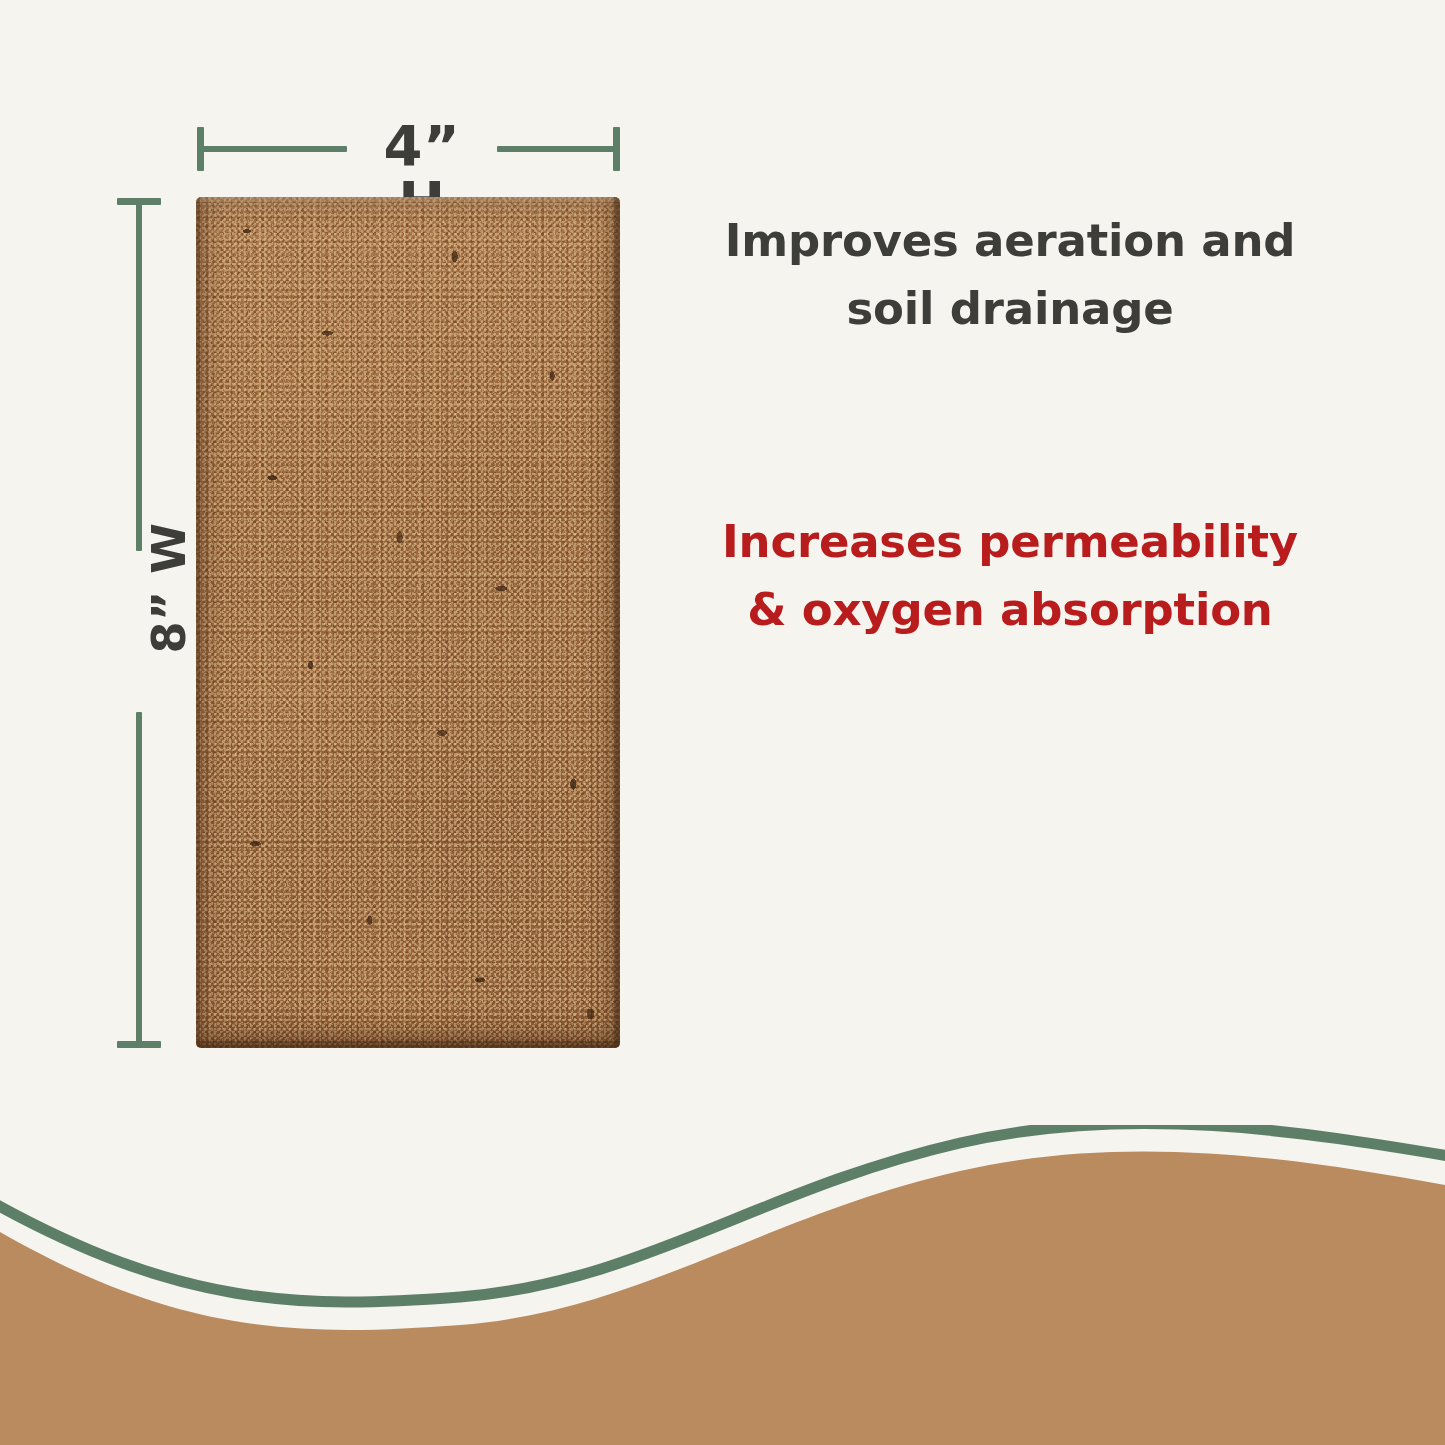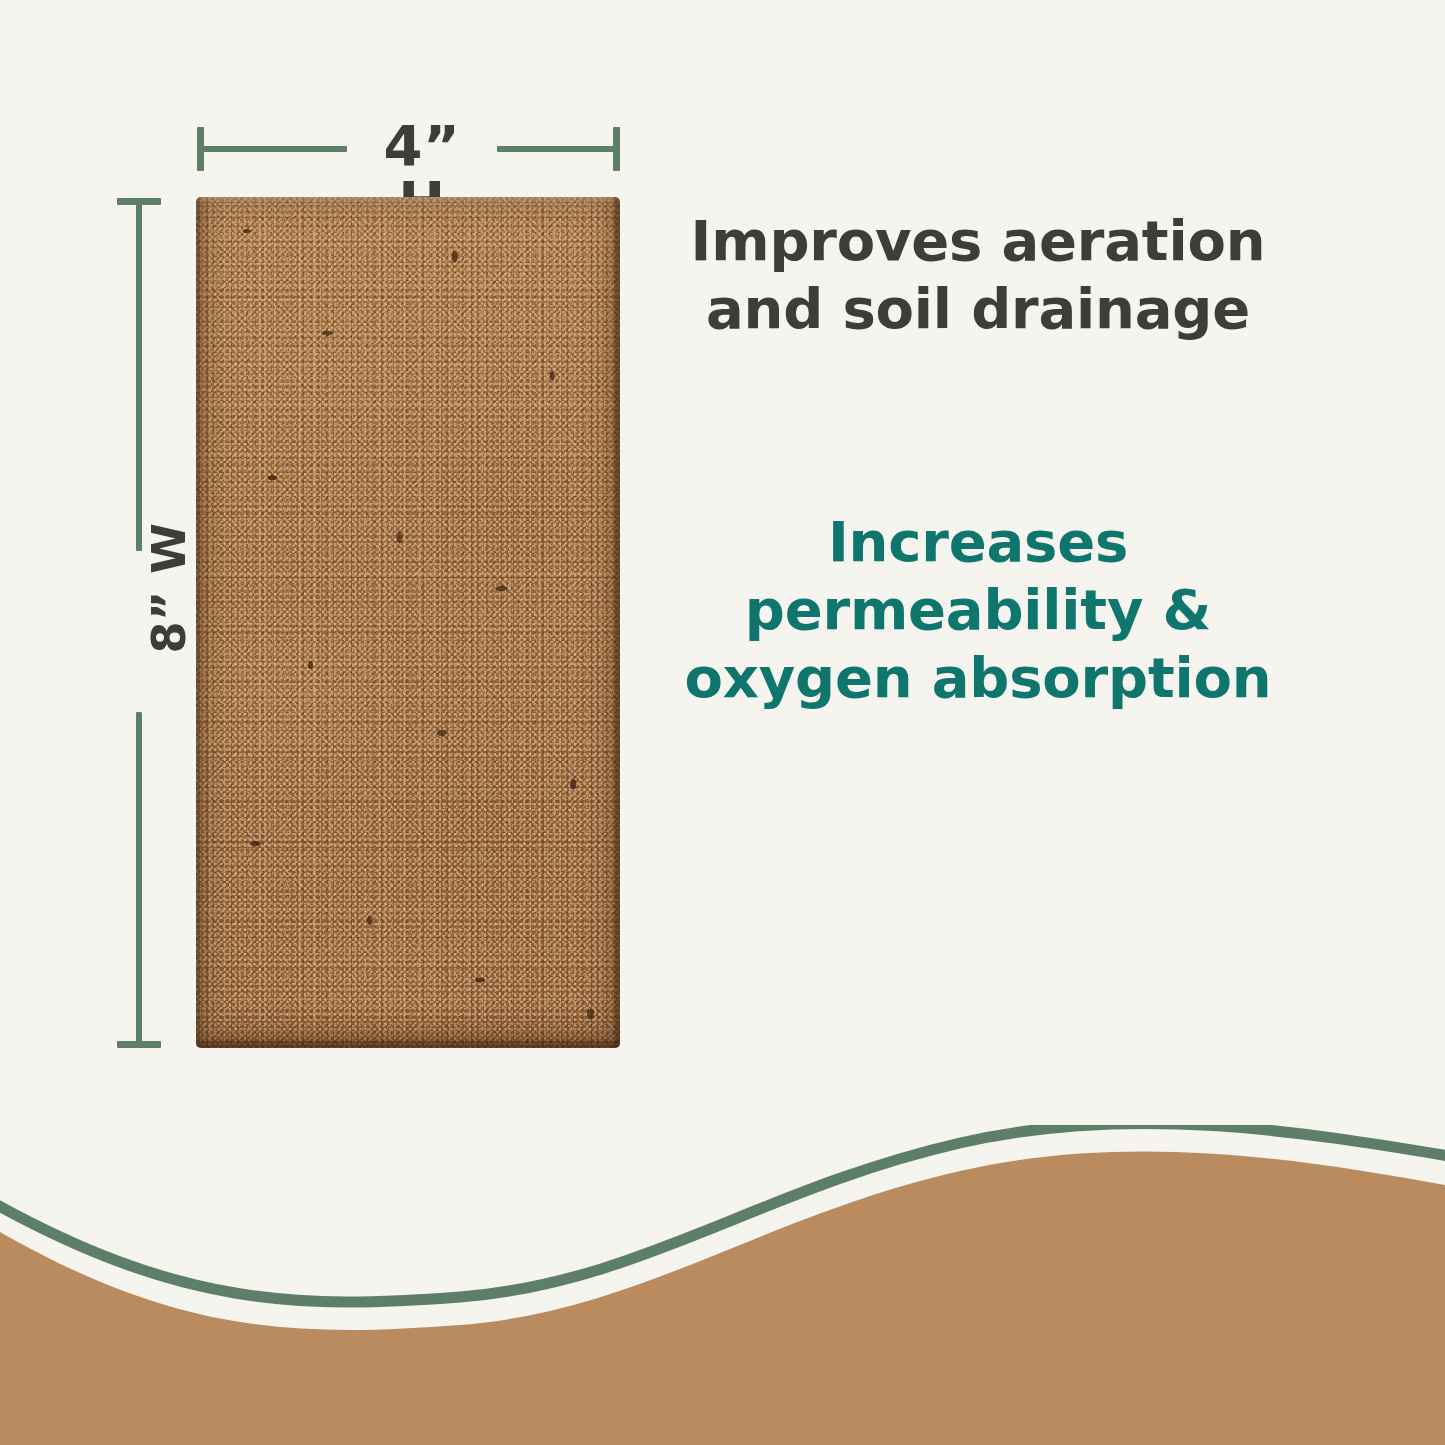--- a/index.html
+++ b/index.html
@@ -145,26 +145,26 @@
       linear-gradient(90deg, rgba(70,40,18,.30) 0 4px, transparent 4px),
       linear-gradient(270deg, rgba(60,34,14,.42) 0 6px, transparent 6px),
       linear-gradient(180deg, rgba(236,212,176,.18) 0 5px, transparent 5px),
       linear-gradient(0deg,  rgba(56,30,12,.34) 0 7px, transparent 7px);
     pointer-events: none;
   }
 
   
   .feature {
     position: absolute;
-    left: 668px;
+    left: 700px;
     width: 620px;
     text-align: center;
     color: #3d3d3a;
     font-weight: bold;
-    font-size: 56px;
+    font-size: 45px;
     line-height: 68px;
     letter-spacing: -0.2px;
   }
   #feature-1 { top: 207px; }
   #feature-2 { top: 508px; }
   #feature-3 { top: 872px; }
 
   
   #wave {
     position: absolute;
@@ -193,21 +193,21 @@
     <div class="dim-line-v" style="left: 136px; top: 201px; height: 350px; background: rgb(93, 127, 104);"></div>
     <div class="dim-line-v" style="left: 136px; top: 712px; height: 332px; background: rgb(93, 127, 104);"></div>
     <div class="dim-cap-h" style="left: 117px; top: 1041px; background: rgb(93, 127, 104);"></div>
     <div class="dim-label" id="label-height" style="color: rgb(61, 61, 58);">8” W</div>
   </div>
 
   <div id="brick"></div>
 
   <div class="feature" id="feature-1" style="color: rgb(61, 61, 58);">Improves aeration and soil drainage</div>
 
-  <div class="feature" id="feature-2" style="color: #0f766e;">Increases permeability &amp; oxygen absorption</div>
+  <div class="feature" id="feature-2" style="color: #b91c1c;">Increases permeability &amp; oxygen absorption</div>
 
 
   <svg id="wave" viewBox="0 0 1445 320" preserveAspectRatio="none">
     <path id="wave-fill" d="M0,107 C180,210 300,212 460,200 C640,186 760,92 960,46 C1130,7 1300,34 1445,60 L1445,320 L0,320 Z" fill="#bb8b60"></path>
     <path id="wave-line" fill="none" stroke-width="11" stroke-linecap="round" d="M-10,76 C180,182 300,184 460,172 C640,158 760,64 960,18 C1130,-21 1300,6 1455,32" stroke="#5d7f68"></path>
   </svg>
 
 </div>
 
 </body></html>

